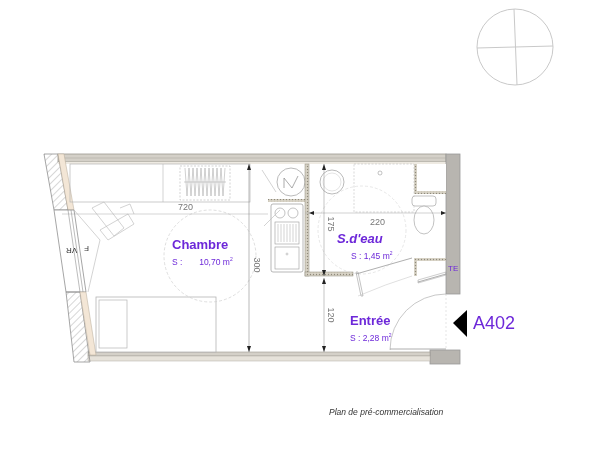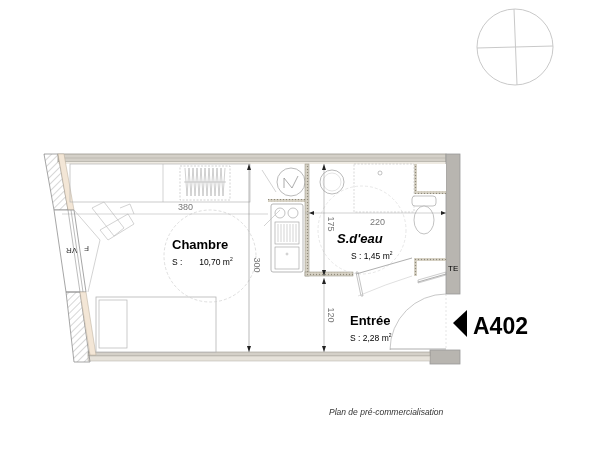--- a/index.html
+++ b/index.html
@@ -1,25 +1,25 @@
 <!DOCTYPE html>
 <html><head>
 <meta charset="utf-8">
 <style>
   html, body { margin: 0; padding: 0; background: #ffffff; }
   body { width: 600px; height: 465px; position: relative; overflow: hidden; font-family: "Liberation Sans", sans-serif; }
   #plan { position: absolute; left: 0; top: 0; }
-  .lbl { position: absolute; color: #000000; white-space: nowrap; }
+  .lbl { position: absolute; color: #6d28d9; white-space: nowrap; }
   .room-name { font-weight: bold; font-size: 13px; }
   .room-area { font-size: 8.5px; }
   .room-area sup { font-size: 5px; }
   .dim { position: absolute; font-size: 9px; color: #777; white-space: nowrap; }
   .dim.vert { transform: rotate(90deg); transform-origin: center center; }
   .te { font-size: 8px; }
-  .unit-id { font-weight: bold; font-size: 23px; }
+  .unit-id { font-weight: normal; font-size: 18px; }
   .caption { font-style: italic; font-size: 8.5px; color: #333; }
   .fvr { position: absolute; font-size: 8px; color: #333; transform: rotate(180deg); }
 </style>
 </head>
 <body>
 
 <svg id="plan" width="600" height="465" viewBox="0 0 600 465" xmlns="http://www.w3.org/2000/svg">
   <defs>
     <pattern id="hatch" width="5" height="5" patternUnits="userSpaceOnUse" patternTransform="rotate(45)">
       <line x1="0" y1="0" x2="0" y2="5" stroke="#9a9a9a" stroke-width="0.8"></line>
@@ -168,21 +168,21 @@
   </g>
   <g>
     <path d="M 390,350 A 56,56 0 0 1 446,294" fill="none" stroke="#b0b0b0" stroke-width="0.7"></path>
     <line x1="390" y1="349" x2="446" y2="349" stroke="#9a9a9a" stroke-width="0.8"></line>
     <line x1="446" y1="294" x2="446" y2="350" stroke="#c8c8c8" stroke-width="0.5" stroke-dasharray="2,2"></line>
   </g>
 
   <polygon points="453,323 467,310 467,337" fill="#000"></polygon>
 </svg>
 
-<div class="dim" style="left:178px; top:202px;">380</div>
+<div class="dim" style="left:178px; top:202px;">720</div>
 <div class="dim vert" style="left:249px; top:260px;">300</div>
 <div class="dim" style="left:370px; top:217px;">220</div>
 <div class="dim vert" style="left:323px; top:219px;">175</div>
 <div class="dim vert" style="left:323px; top:310px;">120</div>
 
 <div class="lbl room-name" style="left:172px; top:237px;">Chambre</div>
 <div class="lbl room-area" style="left:172px; top:256px;">
   <span>S :</span>
   <span style="display:inline-block;width:12px"></span>
   <span>10,70 m</span><sup>2</sup>

